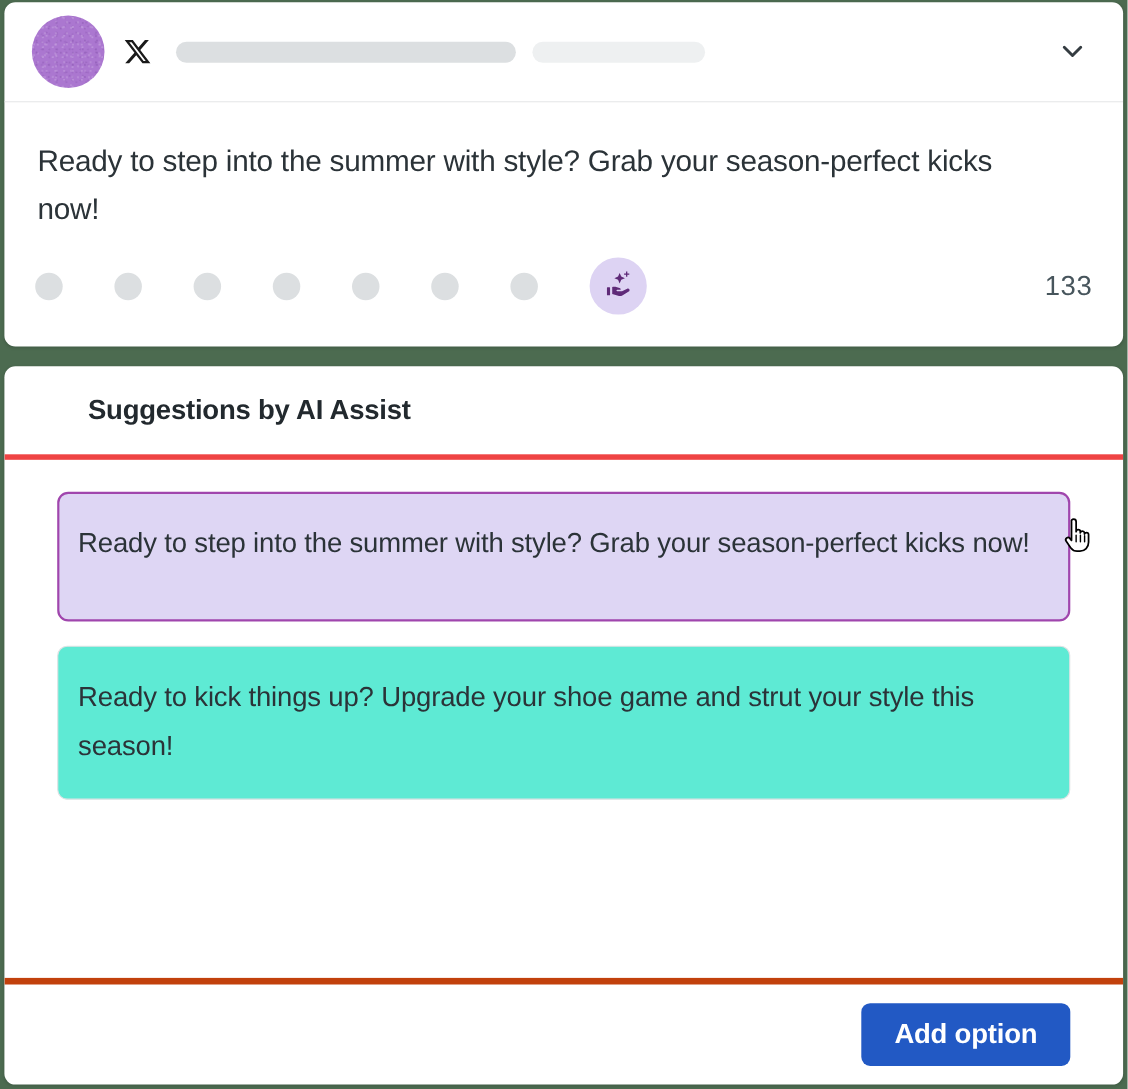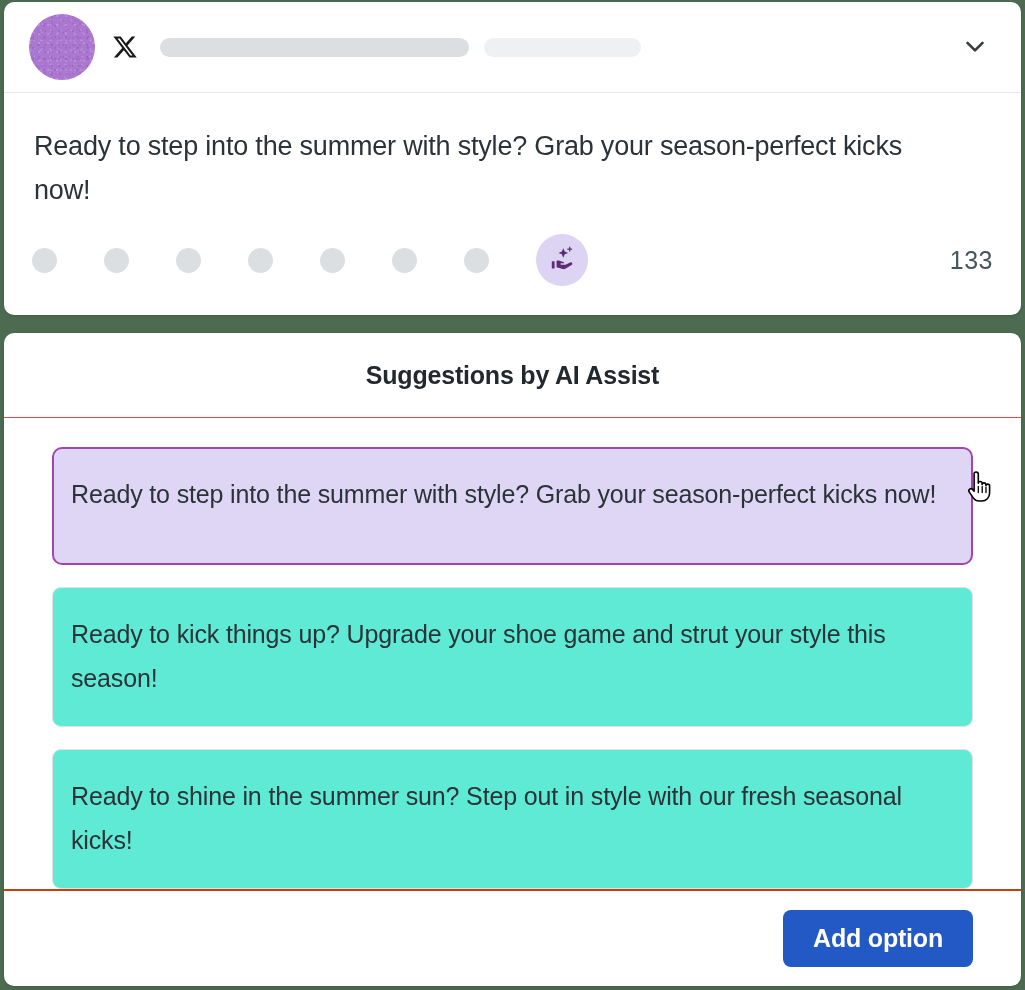--- a/index.html
+++ b/index.html
@@ -161,22 +161,21 @@
     border-radius: 10px;
     box-shadow: 0 1px 3px rgba(0,0,0,0.14);
     overflow: hidden;
   }
 
   .suggestions-header {
     height: 85px;
     display: flex;
     align-items: center;
     padding: 0 76px;
-    border-bottom: 1px solid #ef4444;
-    justify-content: center;
+    border-bottom: 5px solid #ef4444;
   }
 
   .suggestions-title {
     font-size: 25px;
     font-weight: bold;
     color: #22292e;
     letter-spacing: -0.2px;
   }
 
   .suggestions-list {
@@ -205,21 +204,21 @@
     border-radius: 10px;
     padding: 23px 25px 25px 17px;
   }
 
   .suggestions-footer {
     position: absolute;
     left: 0;
     right: 0;
     bottom: 0;
     height: 97px;
-    border-top: 2px solid #c2410c;
+    border-top: 6px solid #c2410c;
     display: flex;
     align-items: center;
     justify-content: flex-end;
     padding-right: 48px;
   }
 
   .add-option-btn {
     background: #2259c4;
     color: #ffffff;
     border: none;
@@ -310,21 +309,20 @@
   <div class="suggestions-header">
     <div class="suggestions-title">Suggestions by AI Assist</div>
   </div>
 
   <div class="suggestions-list">
 
     <div class="suggestion-card selected">Ready to step into the summer with style? Grab your season-perfect kicks now!</div>
 
     <div class="suggestion-card">Ready to kick things up? Upgrade your shoe game and strut your style this season!</div>
 
-    <div class="suggestion-card">Ready to shine in the summer sun? Step out in style with our fresh seasonal kicks!</div>
   </div>
 
   <div class="suggestions-footer">
     <button class="add-option-btn">Add option</button>
   </div>
 </div>
 
 <div class="cursor">
   <svg width="30" height="36" viewBox="0 0 30 36" aria-hidden="true">
     <path d="M9.0 2.0c1.3 0 2.3 1.0 2.3 2.3v9.0c0.0-1.0 0.9-1.8 1.9-1.8s1.9 0.8 1.9 1.8v1.2c0.1-0.9 0.9-1.6 1.9-1.6 1.0 0 1.8 0.7 1.9 1.6v1.0c0.2-0.8 0.9-1.4 1.8-1.4 1.0 0 1.9 0.8 1.9 1.9v7.0c0 4.6-3.3 8.0-7.8 8.0h-2.6c-2.4 0-4.4-1.1-5.7-2.9l-4.2-6.0c-0.7-1.0-0.5-2.3 0.4-3.0 0.9-0.7 2.2-0.5 2.9 0.3l1.5 1.8V4.3C6.7 3.0 7.7 2.0 9.0 2.0z" fill="#ffffff" stroke="#000000" stroke-width="1.6" stroke-linejoin="round"></path>

